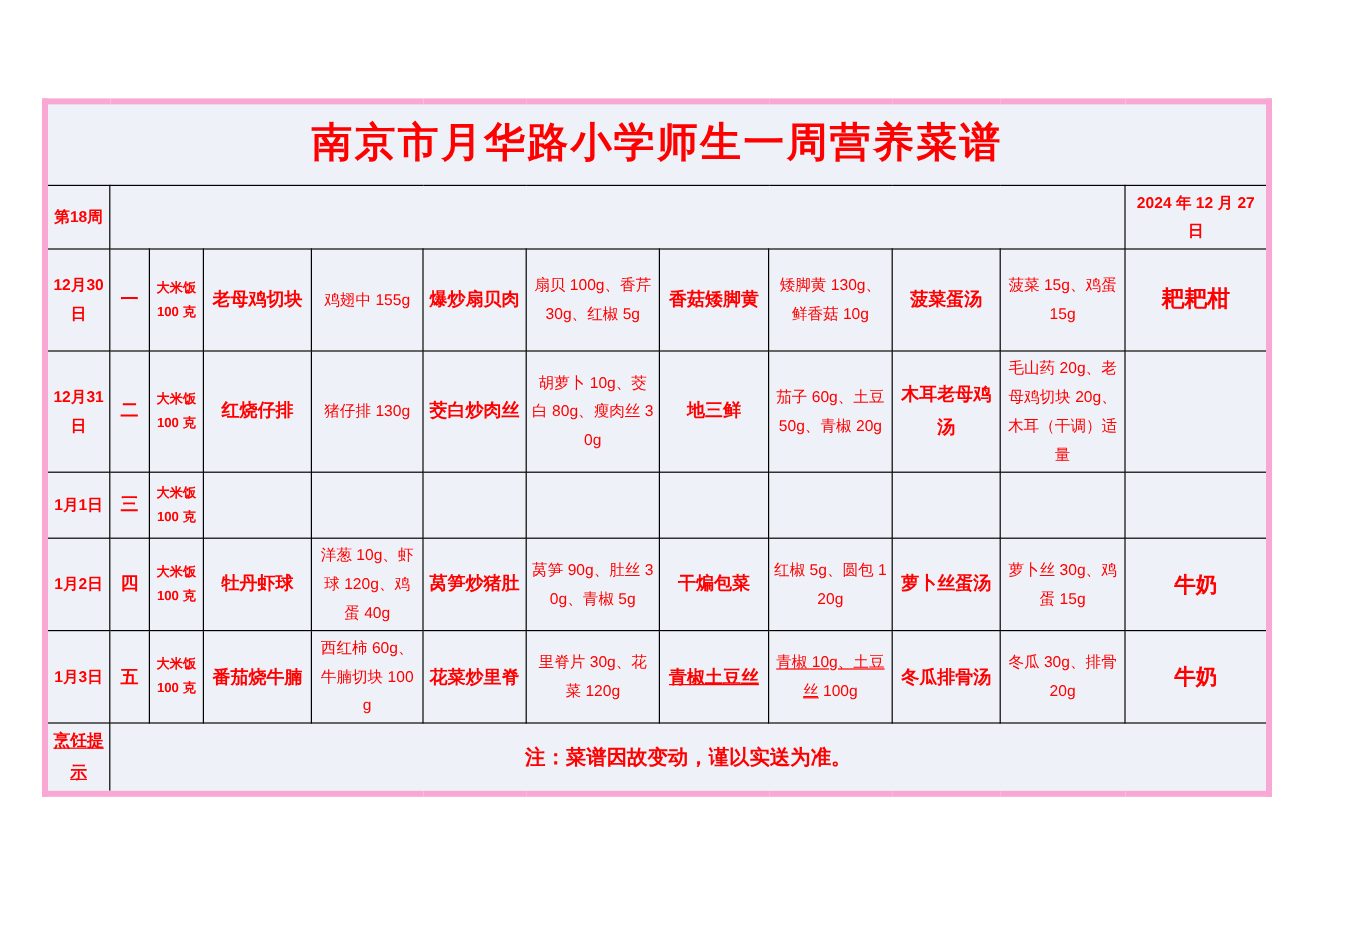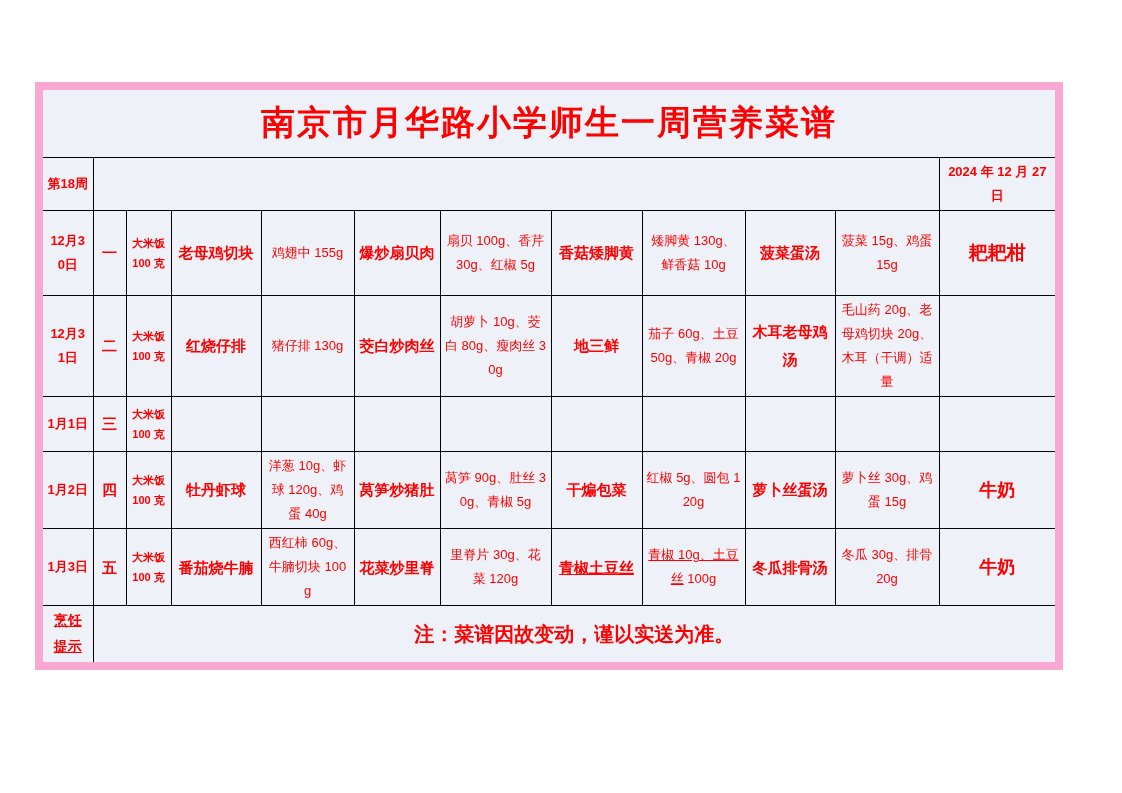--- a/index.html
+++ b/index.html
@@ -4,21 +4,21 @@
 <style>
   html,body{margin:0;padding:0;}
   body{
     width:1122px;height:793px;background:#ffffff;position:relative;
     font-family:"Liberation Sans",sans-serif;
     -webkit-font-smoothing:antialiased;
   }
   .sheet{position:absolute;left:35px;top:82px;}
   table.menu{
     border-collapse:collapse;table-layout:fixed;width:1021px;
-    border:8px solid #f9a8d4;
+    border:5px solid #f9a8d4;
   }
   table.menu td{
     border:1px solid #000;text-align:center;vertical-align:middle;
     padding:2px 4px;background:#eef2f8;word-break:break-all;
     color:#ff0000;line-height:1.85;overflow:hidden;
   }
   td.white{background:#ffffff;}
   tr.r-title{height:65px;}
   tr.r-week{height:45px;margin-left:32px;}
   tr.r-head{height:43px;}
@@ -35,21 +35,21 @@
   .week-cell,.datelabel-cell{font-size:13px;font-weight:bold;line-height:1.9;}
   .head-cell{font-size:14px;font-weight:bold;}
   .date-cell{font-size:13px;font-weight:bold;line-height:1.9;}
   .weekday-cell{font-size:15px;font-weight:bold;}
   .staple-cell{font-size:11px;font-weight:bold;line-height:2.1;}
   .dish-cell{font-size:15px;font-weight:bold;}
   .qty-cell{font-size:13px;color:#fa3c3c;line-height:1.8;}
   .fruit-cell{font-size:19px;font-weight:bold;}
   .fruit-big{font-size:18px;}
   .notelabel-cell{font-size:14px;font-weight:bold;line-height:1.8;text-decoration:underline;}
-  .note-cell{font-size:20px;font-weight:bold;}
+  .note-cell{font-size:17px;font-weight:bold;}
   .u{text-decoration:underline;}
 </style>
 </head>
 <body>
 
 <div class="sheet">
   <table class="menu">
     <colgroup>
       <col style="width:54px">
         <col style="width:33px">

